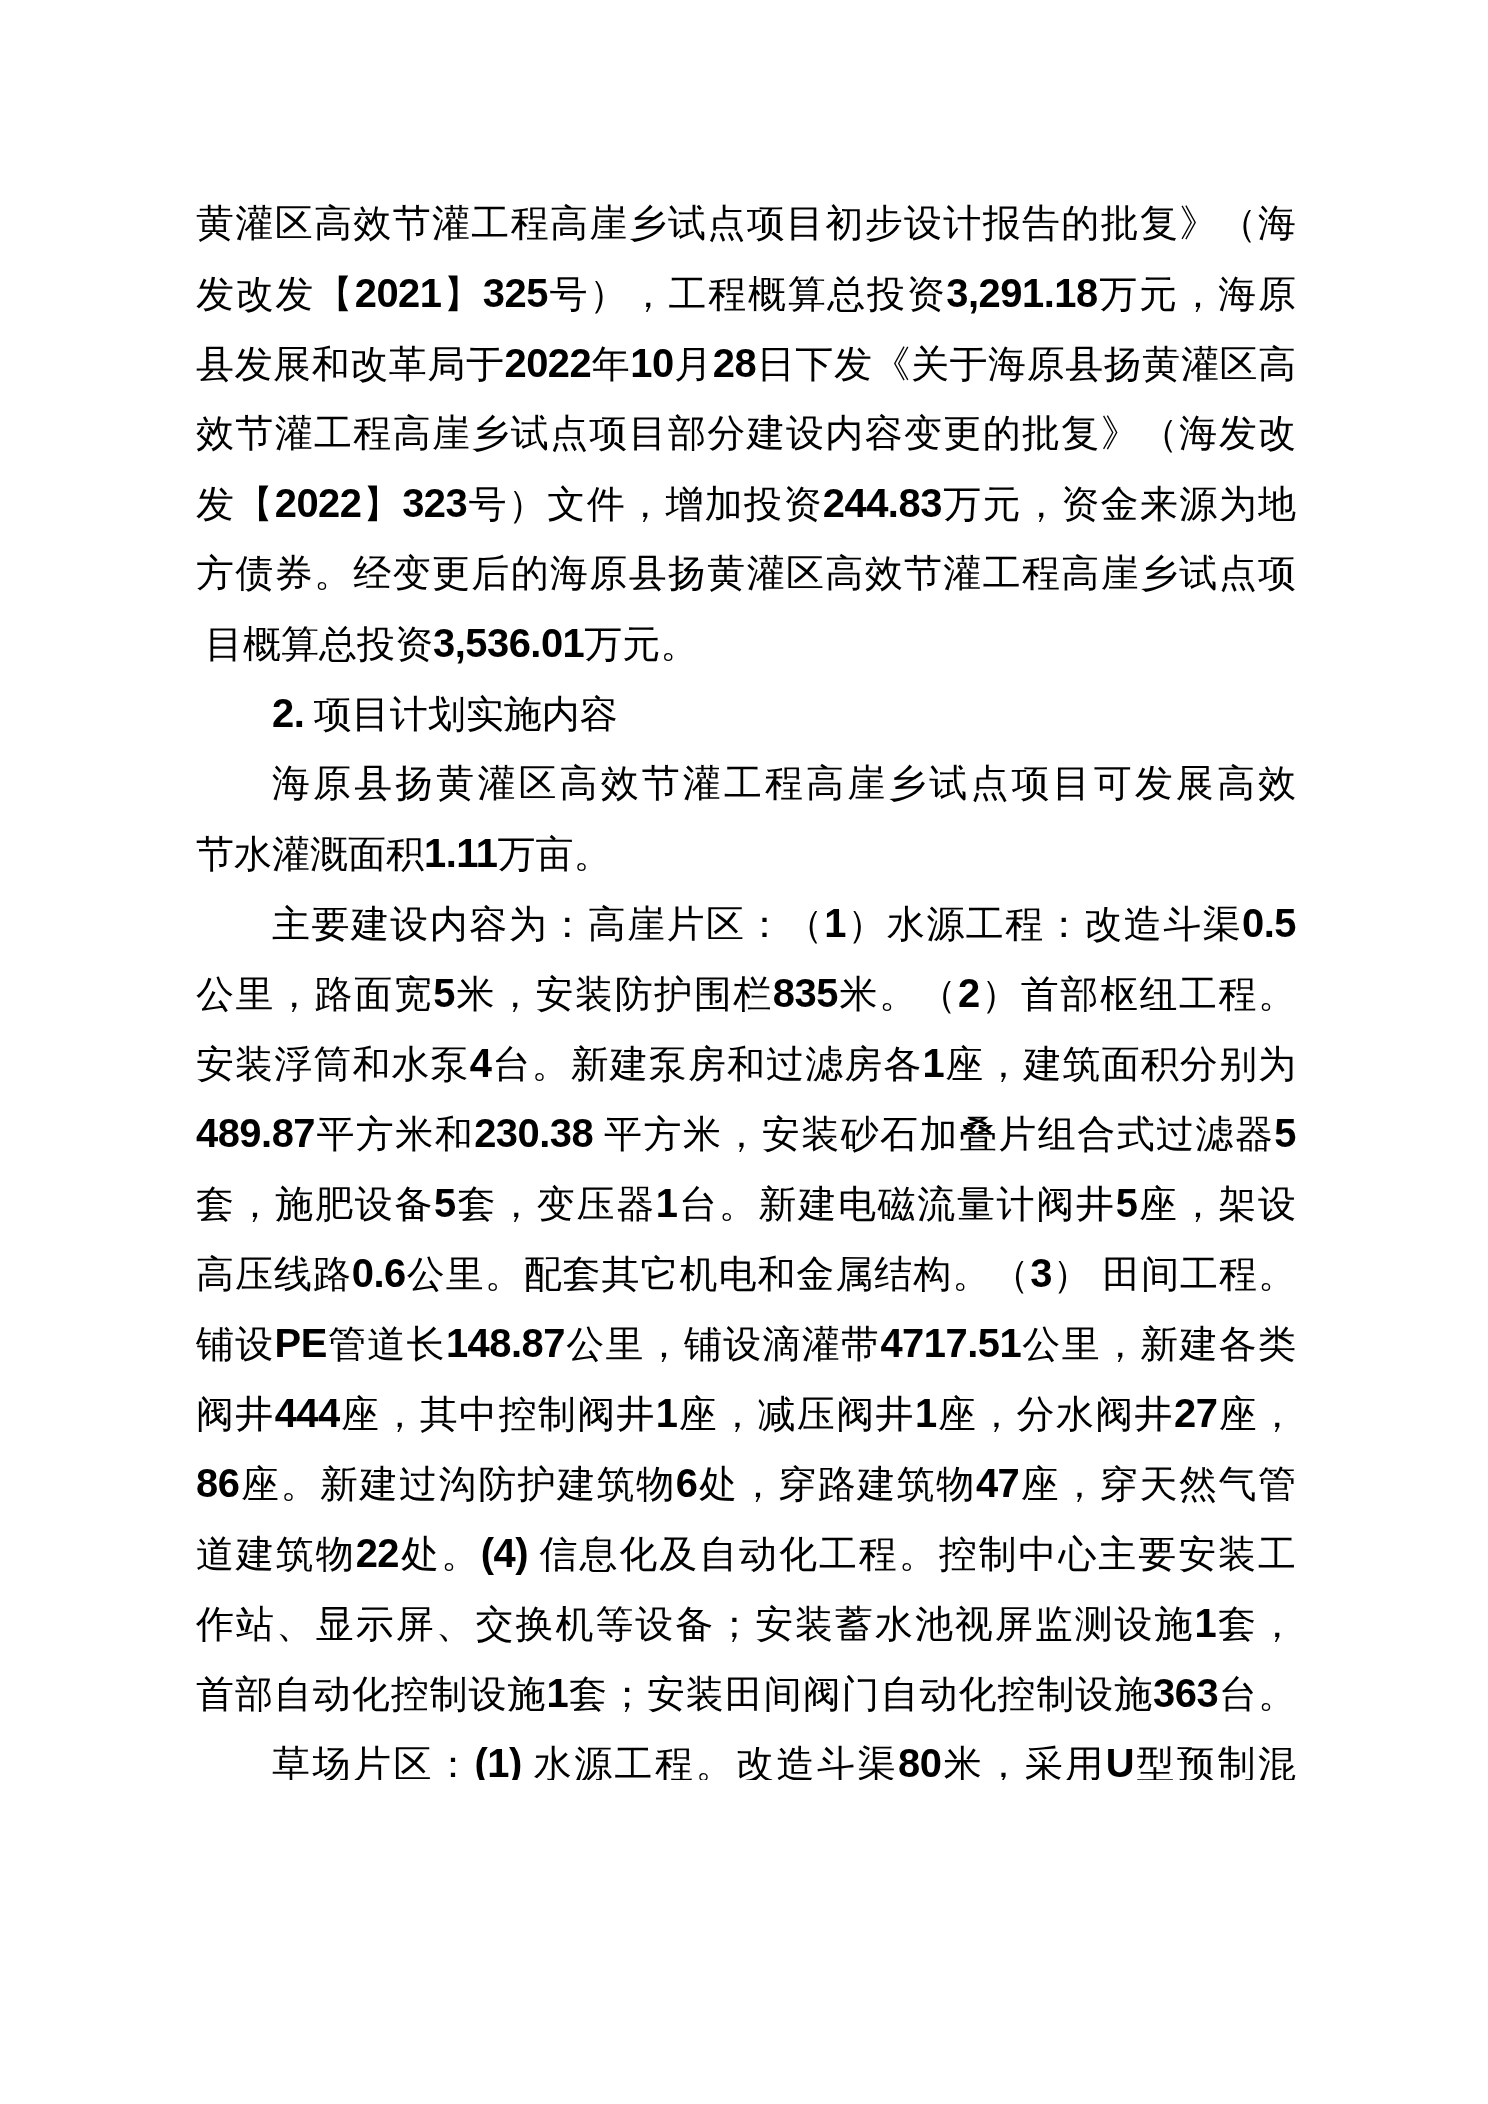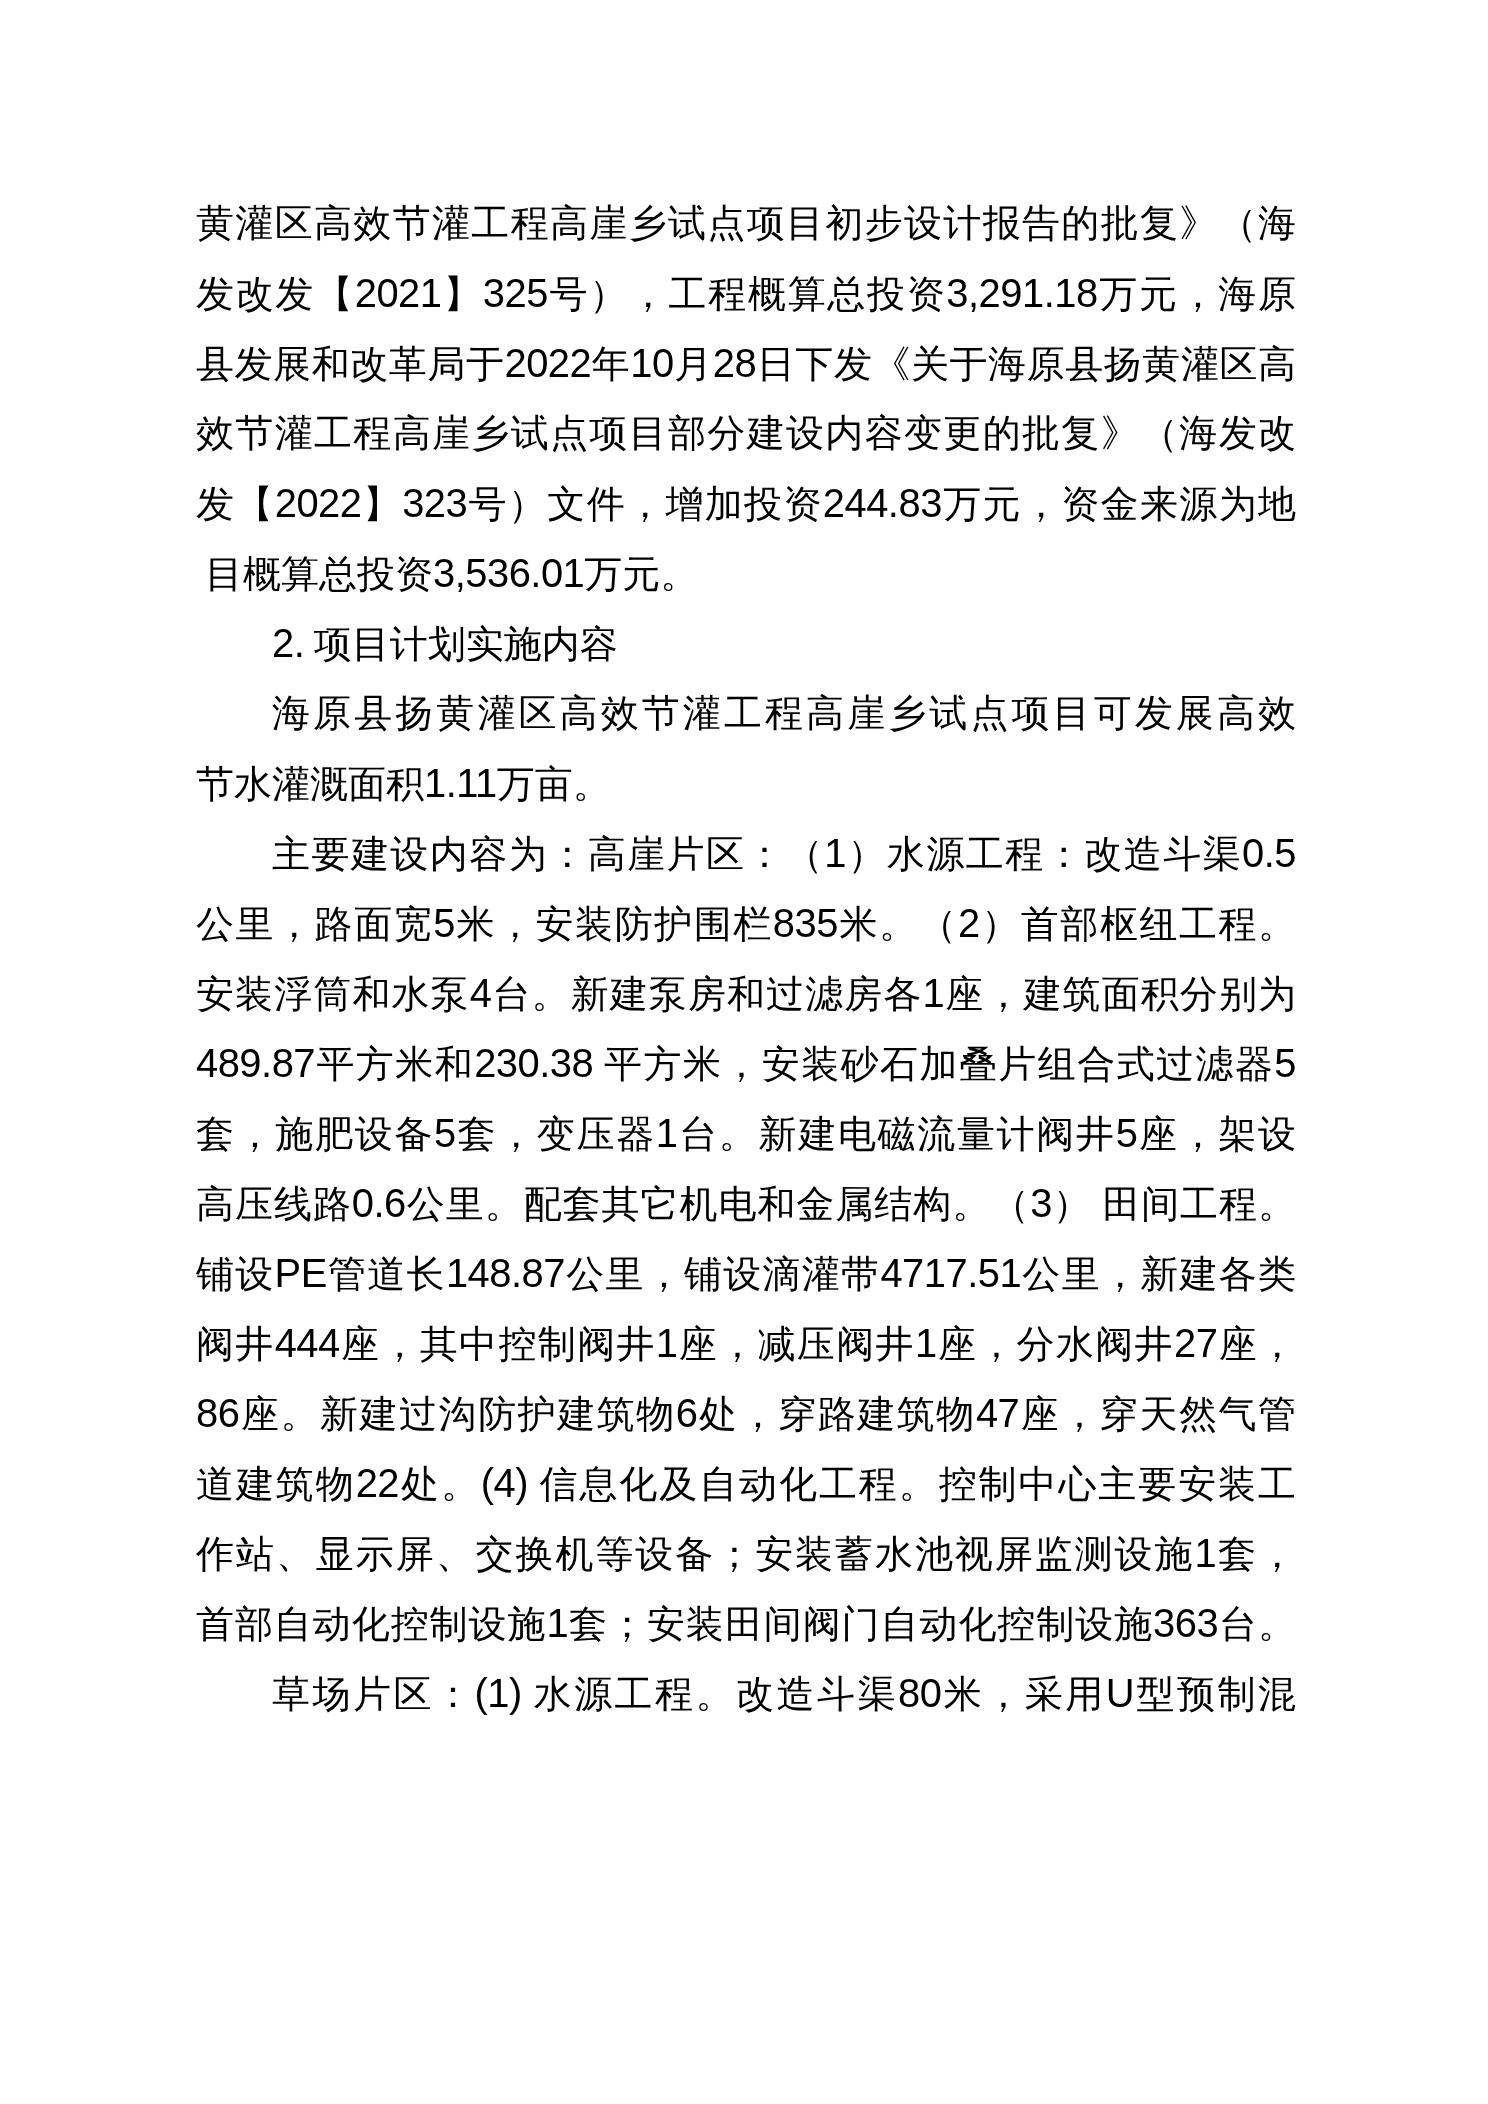--- a/index.html
+++ b/index.html
@@ -32,21 +32,21 @@
     color: #000000;
   }
   .line.end {
     text-align-last: left;
   }
   .ind-none  { text-indent: 0; }
   .ind-small { text-indent: 9px; }
   .ind-para  { text-indent: 76px; }
   .num {
     font-family: "Liberation Sans", "DejaVu Sans", sans-serif;
-    font-weight: 400;
+    font-weight: 700;
     font-size: 1.05em;
     letter-spacing: -0.5px;
   }
   .pagenum {
     position: absolute;
     left: 188px;
     top: 1956px;
     font-size: 26px;
     line-height: 40px;
     letter-spacing: 7px;
@@ -57,20 +57,21 @@
 </head>
 <body>
 
 <div class="page">
   <div class="content">
       <div class="line ind-none">黄灌区高效节灌工程高崖乡试点项目初步设计报告的批复》（海</div>
       <div class="line ind-none">发改发【<span class="num">2021</span>】<span class="num">325</span>号），工程概算总投资<span class="num">3,291.18</span>万元，海原</div>
       <div class="line ind-none">县发展和改革局于<span class="num">2022</span>年<span class="num">10</span>月<span class="num">28</span>日下发《关于海原县扬黄灌区高</div>
       <div class="line ind-none">效节灌工程高崖乡试点项目部分建设内容变更的批复》（海发改</div>
       <div class="line ind-none">发【<span class="num">2022</span>】<span class="num">323</span>号）文件，增加投资<span class="num">244.83</span>万元，资金来源为地</div>
+      <div class="line ind-none">方债券。经变更后的海原县扬黄灌区高效节灌工程高崖乡试点项</div>
       <div class="line ind-small end">目概算总投资<span class="num">3,536.01</span>万元。</div>
       <div class="line ind-para end"><span class="num">2.</span> 项目计划实施内容</div>
       <div class="line ind-para">海原县扬黄灌区高效节灌工程高崖乡试点项目可发展高效</div>
       <div class="line ind-none end">节水灌溉面积<span class="num">1.11</span>万亩。</div>
       <div class="line ind-para">主要建设内容为：高崖片区：（<span class="num">1</span>）水源工程：改造斗渠<span class="num">0.5</span></div>
       <div class="line ind-none">公里，路面宽<span class="num">5</span>米，安装防护围栏<span class="num">835</span>米。（<span class="num">2</span>）首部枢纽工程。</div>
       <div class="line ind-none">安装浮筒和水泵<span class="num">4</span>台。新建泵房和过滤房各<span class="num">1</span>座，建筑面积分别为</div>
       <div class="line ind-none"><span class="num">489.87</span>平方米和<span class="num">230.38</span> 平方米，安装砂石加叠片组合式过滤器<span class="num">5</span></div>
       <div class="line ind-none">套，施肥设备<span class="num">5</span>套，变压器<span class="num">1</span>台。新建电磁流量计阀井<span class="num">5</span>座，架设</div>
       <div class="line ind-none">高压线路<span class="num">0.6</span>公里。配套其它机电和金属结构。（<span class="num">3</span>） 田间工程。</div>

